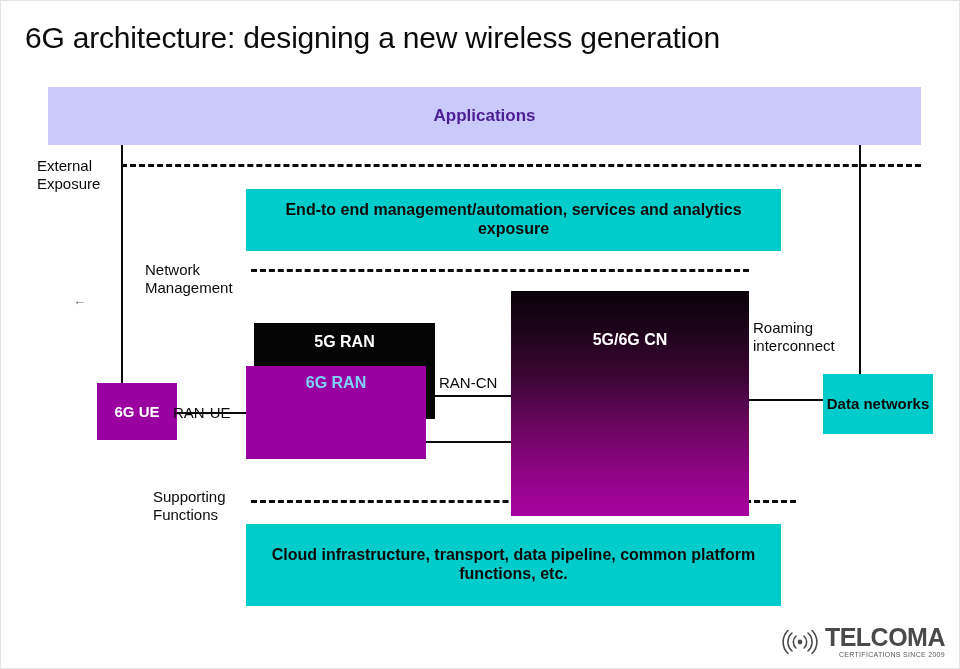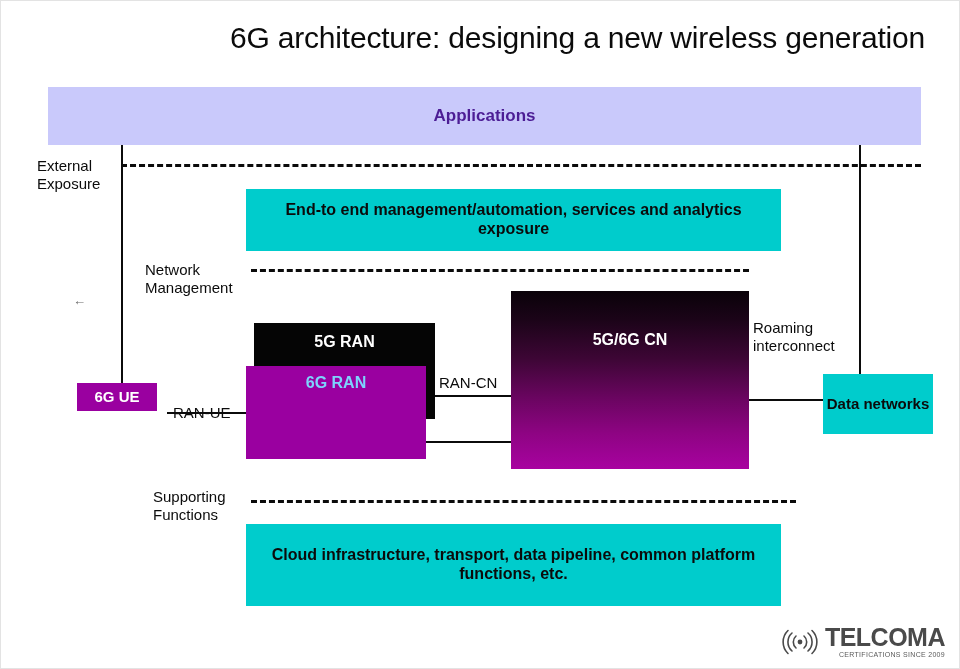--- a/index.html
+++ b/index.html
@@ -20,21 +20,20 @@
   
   #title {
     position: absolute;
     left: 24px; top: 20px;
     width: 900px;
     font-size: 30px;
     font-weight: 400;
     color: #0b0b0b;
     letter-spacing: -0.2px;
     white-space: nowrap;
-    text-align: right;
   }
 
   
   .box {
     position: absolute;
     display: flex;
     align-items: center;
     justify-content: center;
     text-align: center;
     font-weight: bold;
@@ -78,31 +77,31 @@
     left: 245px; top: 365px; width: 180px; height: 93px;
     background: #9a00a0;
     color: #7dd3fc;
     font-size: 16px;
     align-items: flex-start;
     padding-top: 8px;
     z-index: 4;
   }
 
   .cn {
-    left: 510px; top: 290px; width: 238px; height: 178px;
+    left: 510px; top: 290px; width: 238px; height: 225px;
     background: linear-gradient(to bottom, #0a0209 0%, #1b0418 16%, #3d0635 38%, #6a0560 60%, #8e0483 80%, #a802a0 100%);
     color: #ffffff;
     font-size: 16px;
     align-items: flex-start;
     padding-top: 40px;
     z-index: 3;
   }
 
   .ue6g {
-    left: 76px; top: 382px; width: 80px; height: 28px;
+    left: 96px; top: 382px; width: 80px; height: 57px;
     background: #9a00a0;
     color: #ffffff;
     font-size: 15px;
     z-index: 5;
   }
 
   .datanet {
     left: 822px; top: 373px; width: 110px; height: 60px;
     background: #00cccc;
     color: #0b0b0b;

